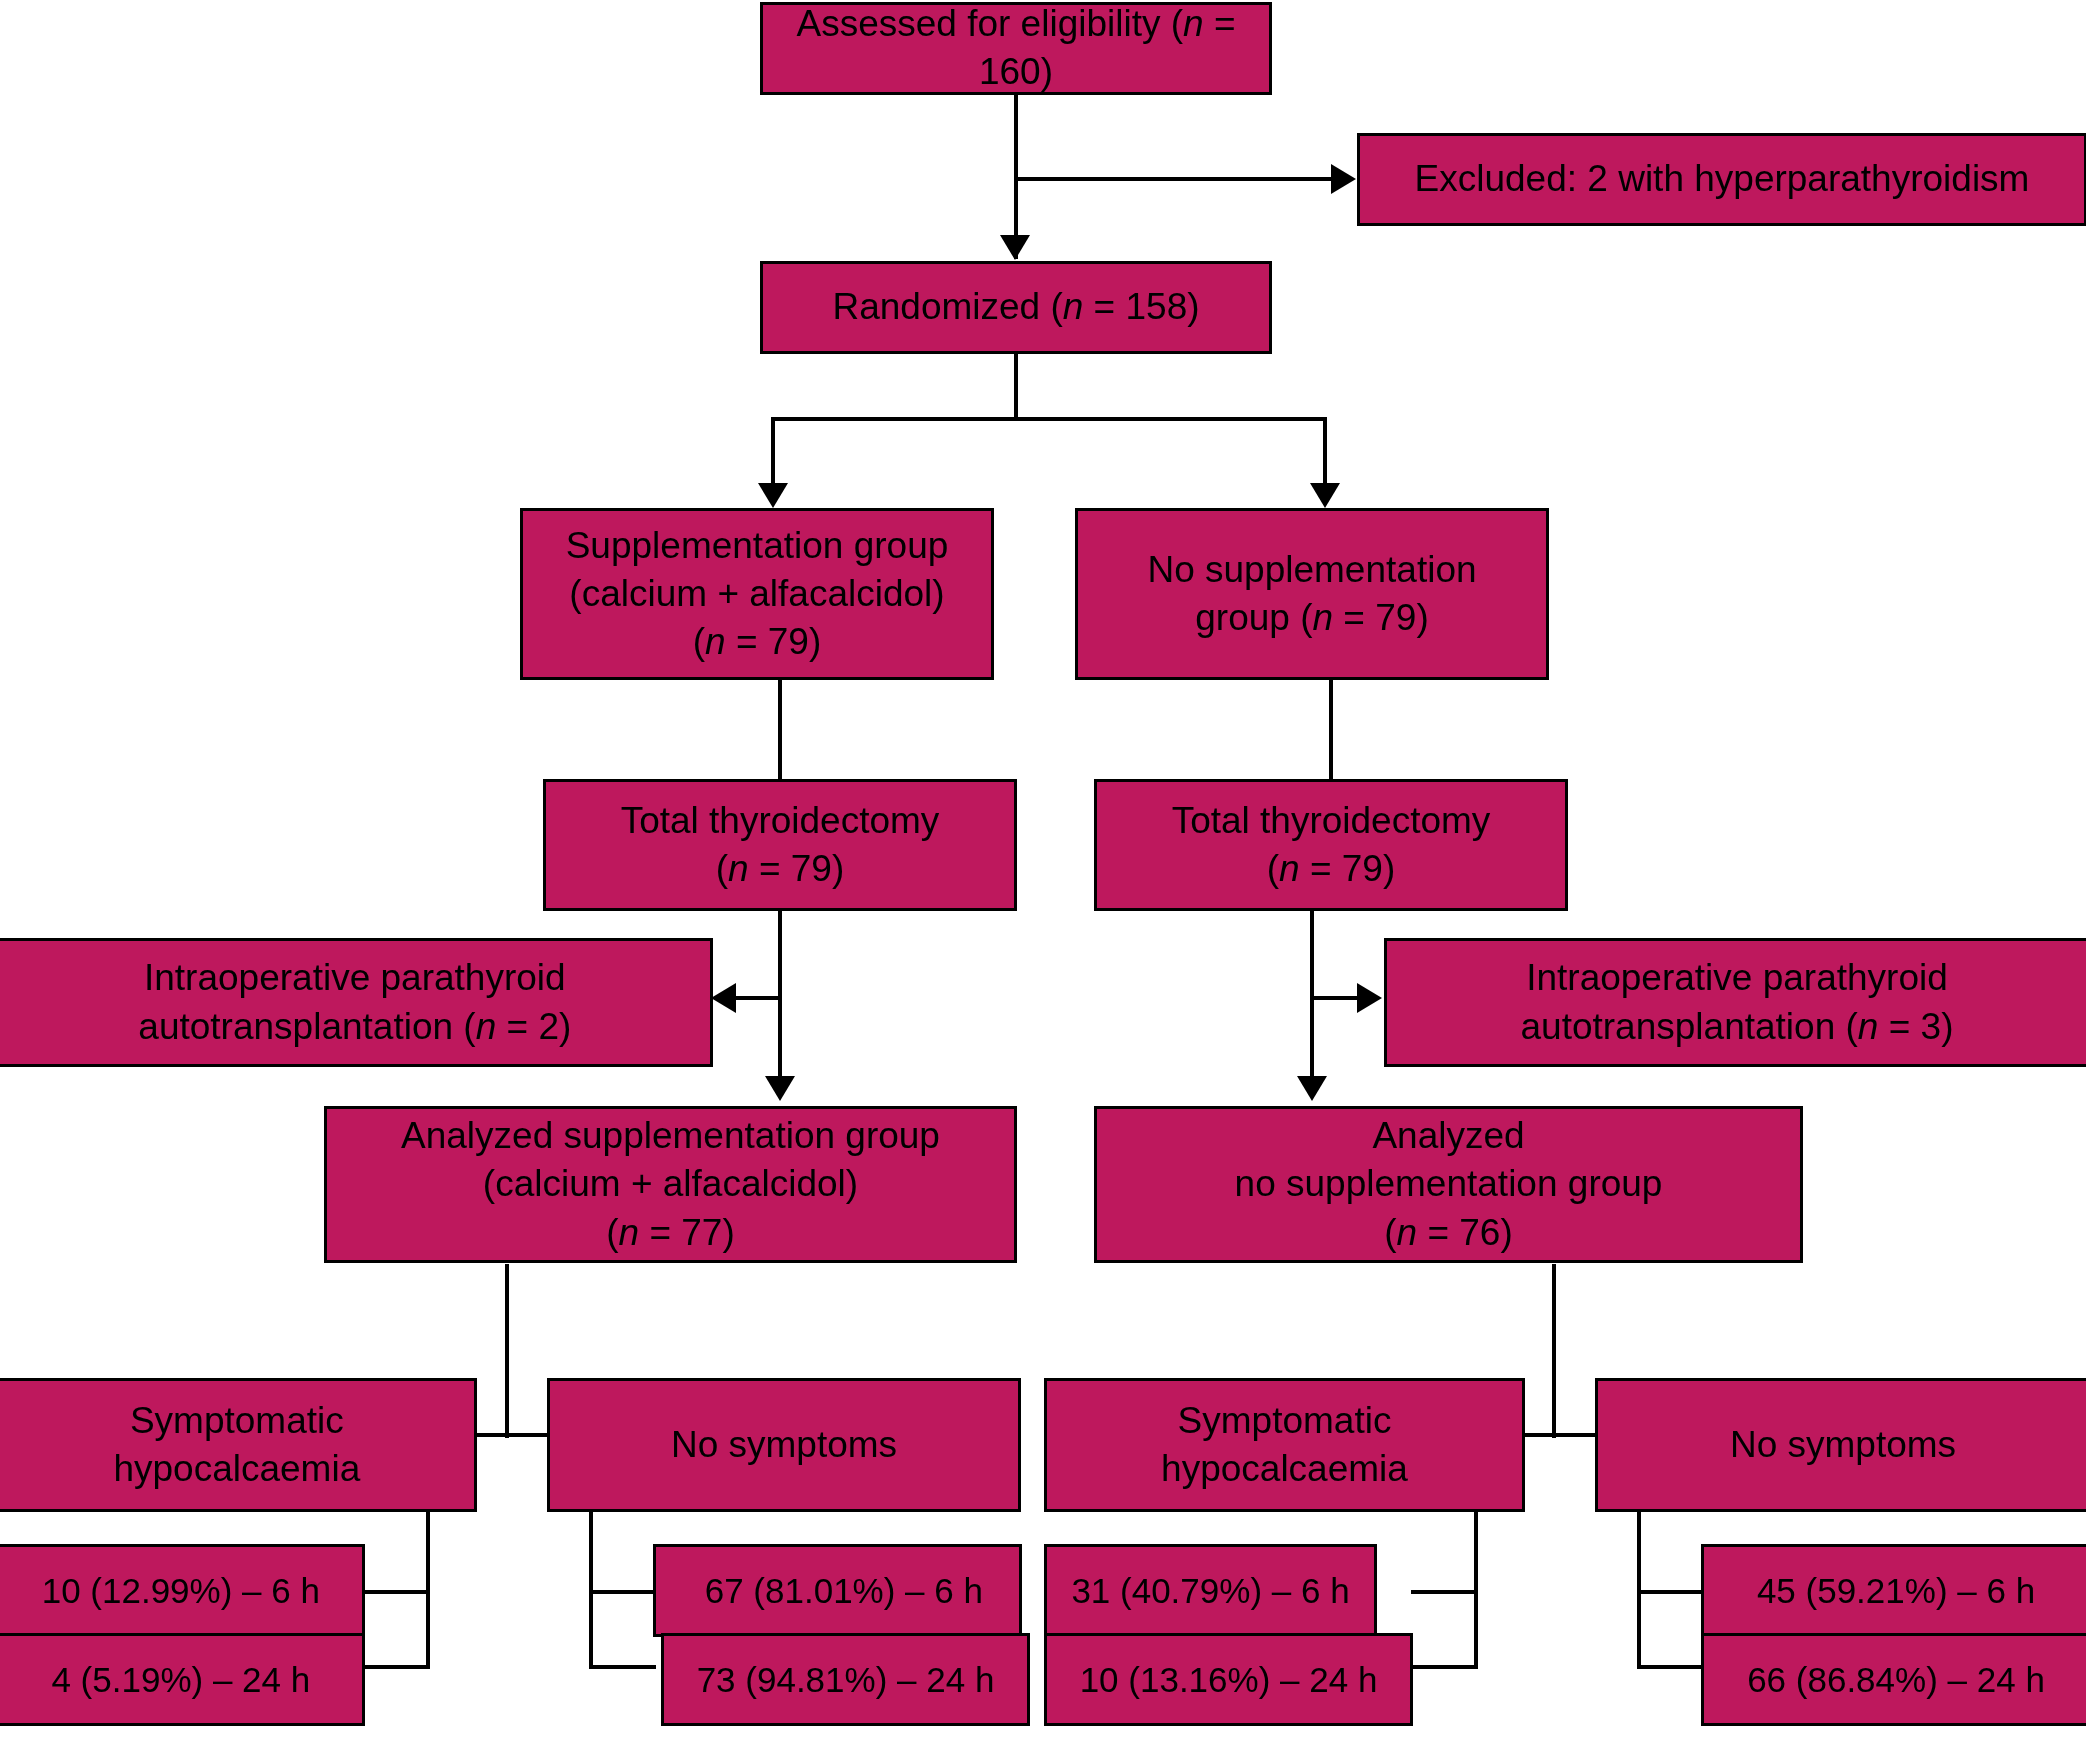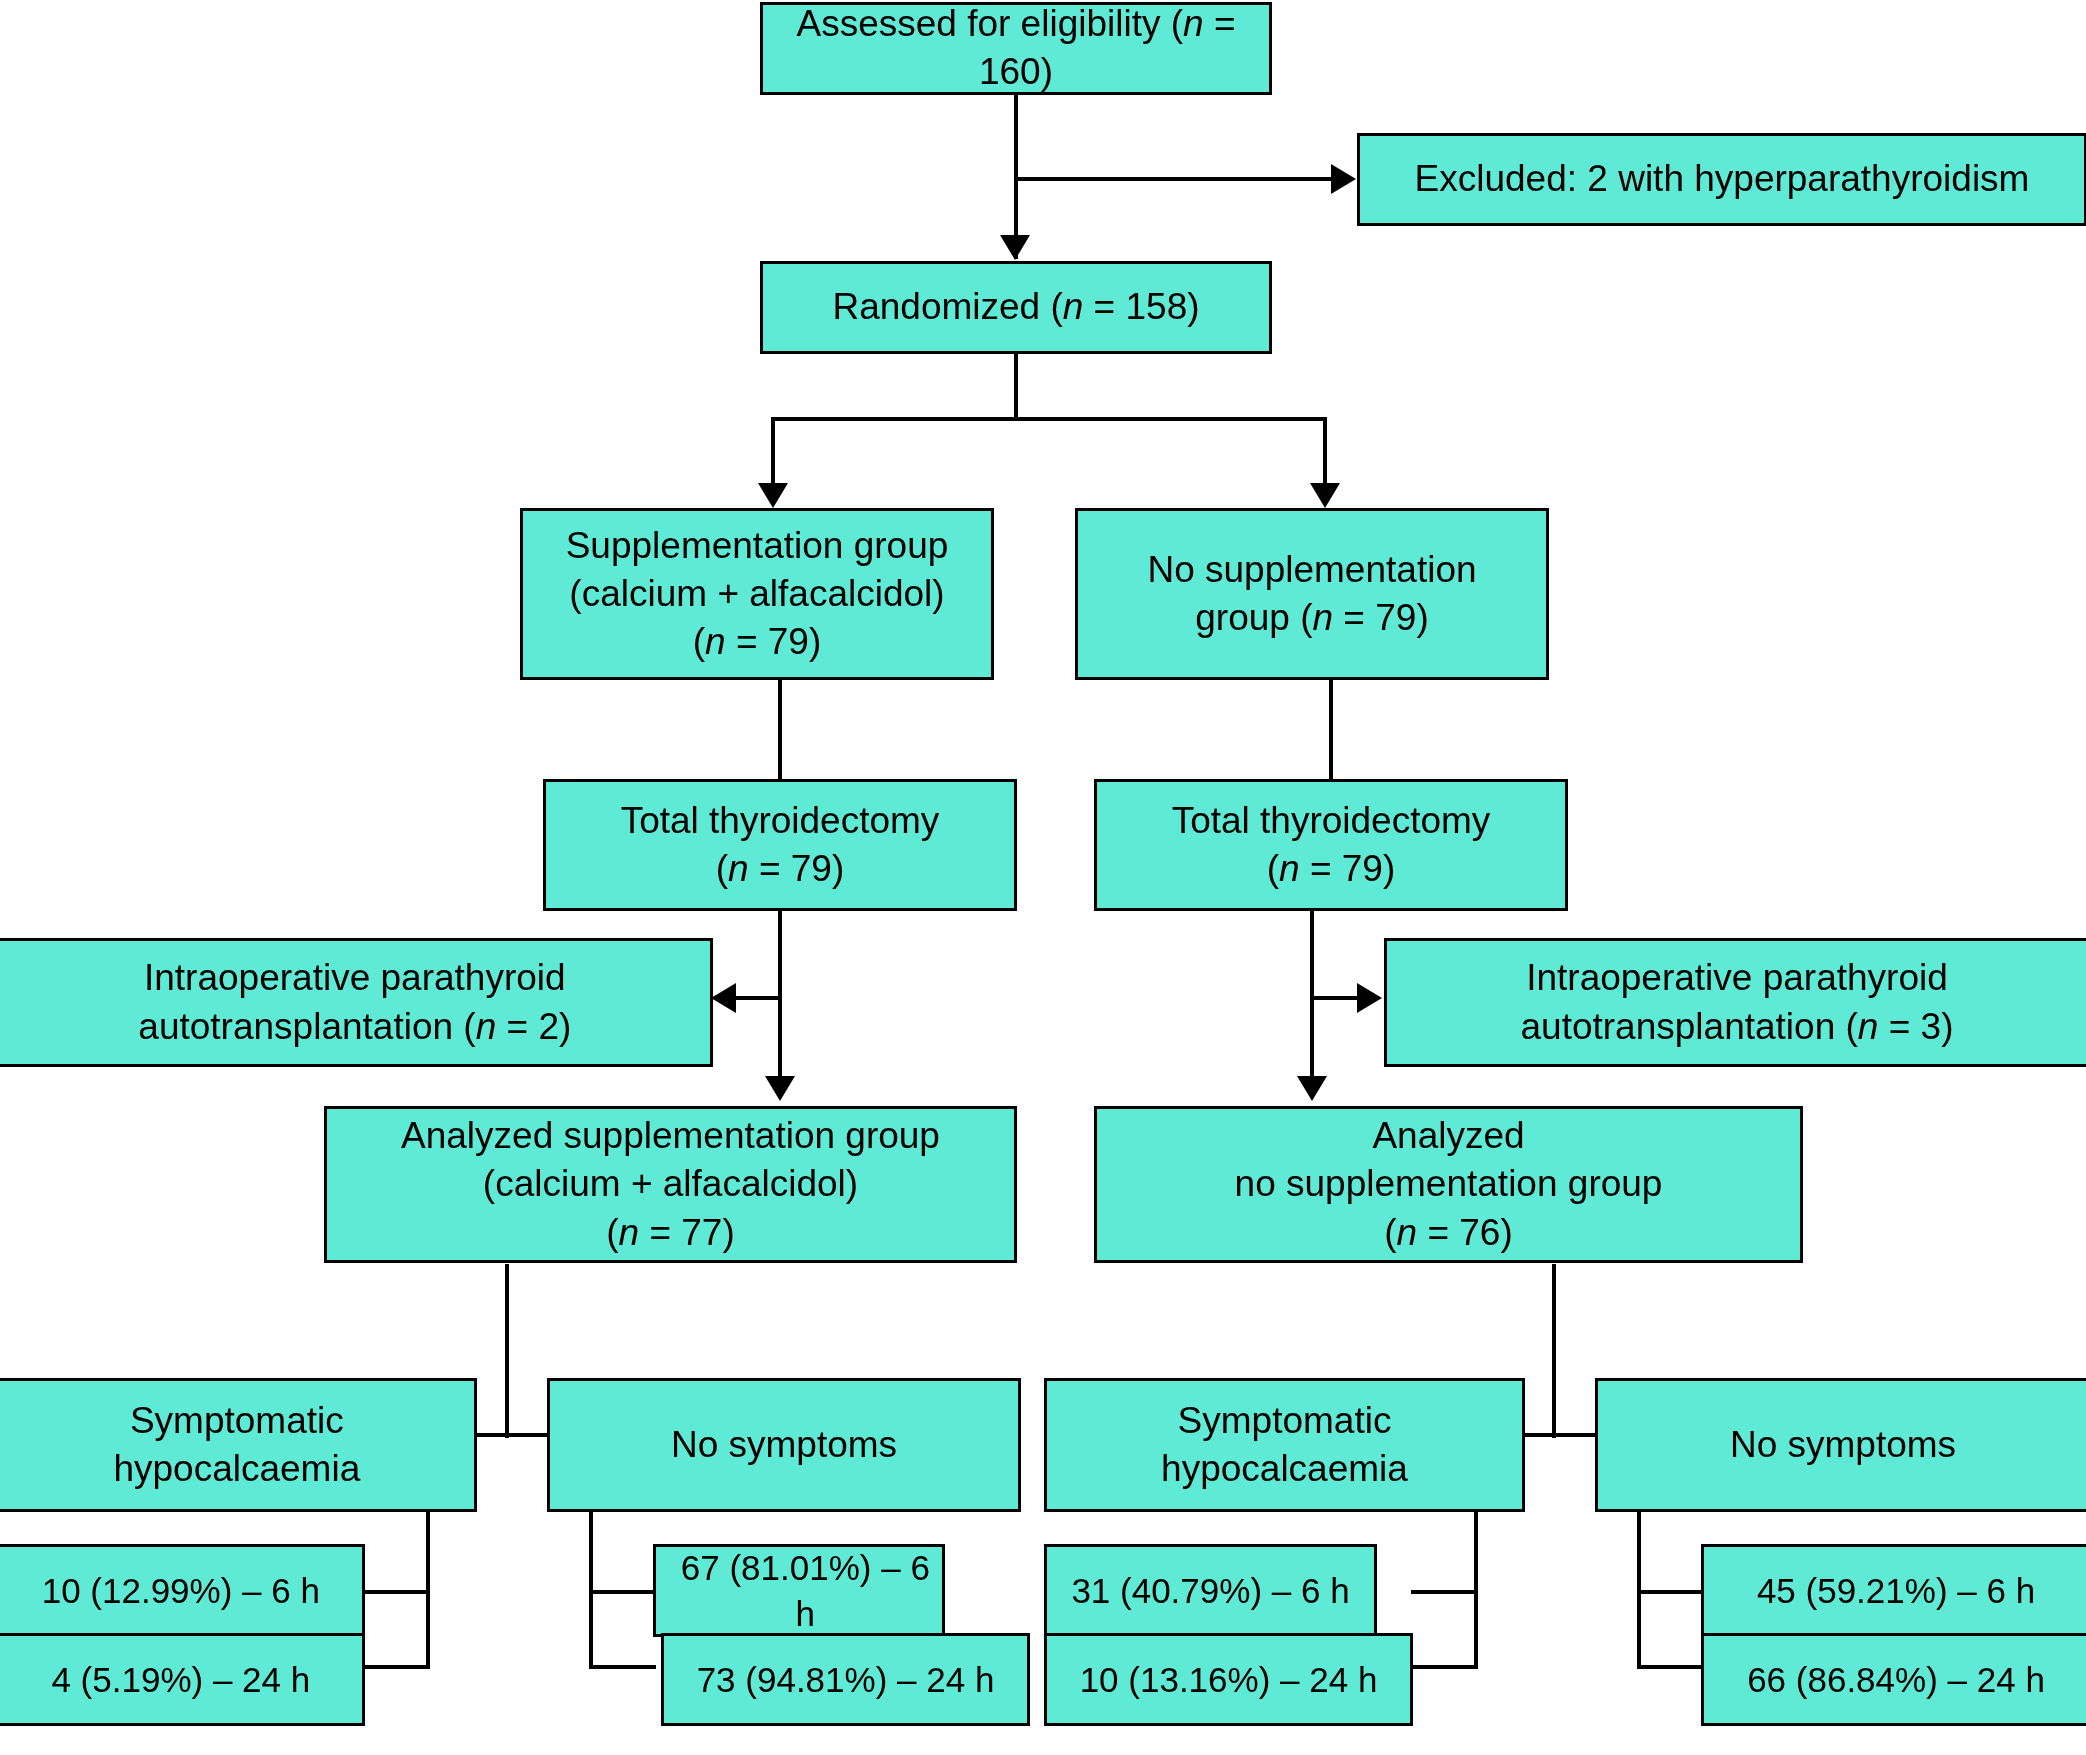--- a/index.html
+++ b/index.html
@@ -1,18 +1,18 @@
 <!DOCTYPE html>
 <html style="font-size:11.7px"><head>
 <meta charset="utf-8">
 <style>
   html,body{margin:0;padding:0;background:#ffffff;}
   #stage{position:relative;width:2087px;height:1756px;background:#fff;
          font-family:"Liberation Sans","DejaVu Sans",sans-serif;}
-  .box{position:absolute;border:3.7px solid #000;background:#5eead4;box-sizing:border-box;
+  .box{position:absolute;border:3.7px solid #000;background:#be185d;box-sizing:border-box;
        display:flex;align-items:center;justify-content:flex-start;text-align:center;
        font-size:37px;line-height:1.30;color:#000;padding:2.9px 7.3px;}
   .box .lines{width:100%;}
   .box em{font-style:italic;}
   .ln{position:absolute;background:#000;}
   .vl{width:4.4px;}
   .hl{height:4.4px;}
   .arrow-down{position:absolute;width:0;height:0;
       border-left:15.4px solid transparent;border-right:15.4px solid transparent;
       border-top:25px solid #000;}
@@ -160,21 +160,21 @@
   <div class="box" style="left:-3.7px;top:1544px;width:369px;height:93px;font-size:35px;">
     <div class="lines">
       <span>10 (12.99%) – 6 h</span>
     </div>
   </div>
   <div class="box" style="left:-3.7px;top:1633px;width:369px;height:93px;font-size:35px;">
     <div class="lines">
       <span>4 (5.19%) – 24 h</span>
     </div>
   </div>
-  <div class="box" style="left:653px;top:1544px;width:292px;height:93px;font-size:35px;padding-left:20px;">
+  <div class="box" style="left:653px;top:1544px;width:369px;height:93px;font-size:35px;padding-left:20px;">
     <div class="lines">
       <span>67 (81.01%) – 6 h</span>
     </div>
   </div>
   <div class="box" style="left:653px;top:1633px;width:369px;height:93px;font-size:35px;margin-left:8px;">
     <div class="lines">
       <span>73 (94.81%) – 24 h</span>
     </div>
   </div>
 

